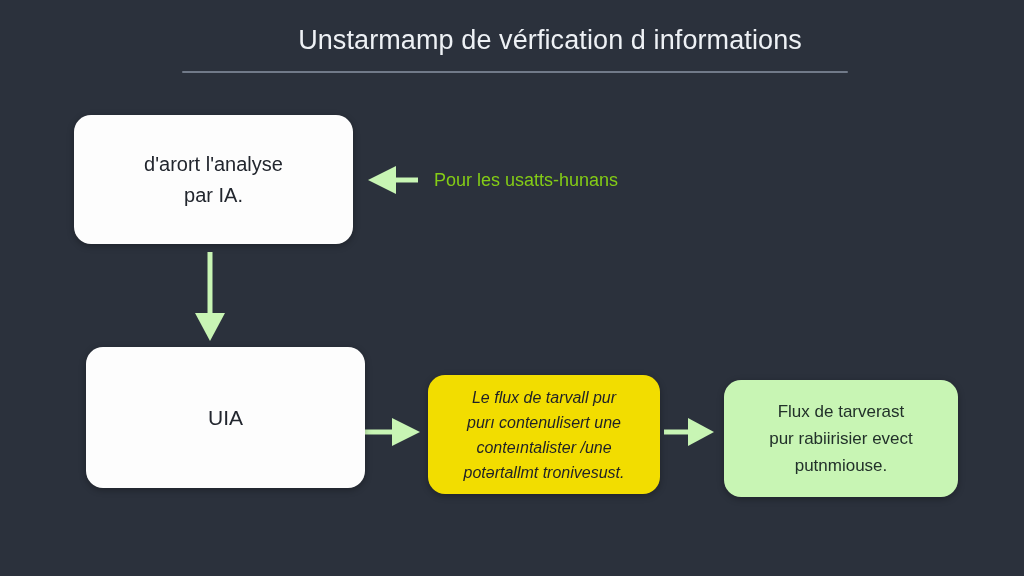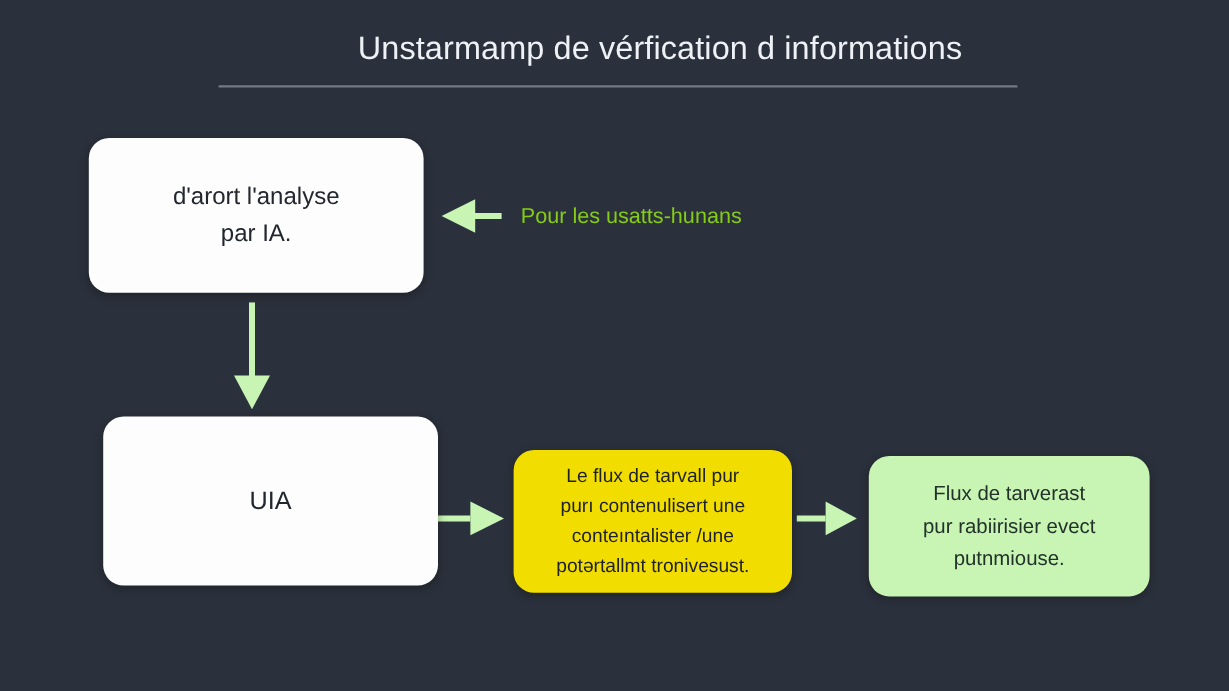--- a/index.html
+++ b/index.html
@@ -65,20 +65,21 @@
 
   .node-white {
     background: #fdfdfd;
     color: #22262e;
     box-shadow: 0 2px 7px rgba(0,0,0,0.30);
   }
   .node-yellow {
     background: #f2dd00;
     color: #1f2127;
     box-shadow: 0 2px 7px rgba(0,0,0,0.30);
+    font-style: italic;
   }
   .node-green {
     background: #c8f5b4;
     color: #22312a;
     box-shadow: 0 2px 7px rgba(0,0,0,0.30);
   }
 
   
   #node-analysis {
     left: 74px;  top: 115px;

